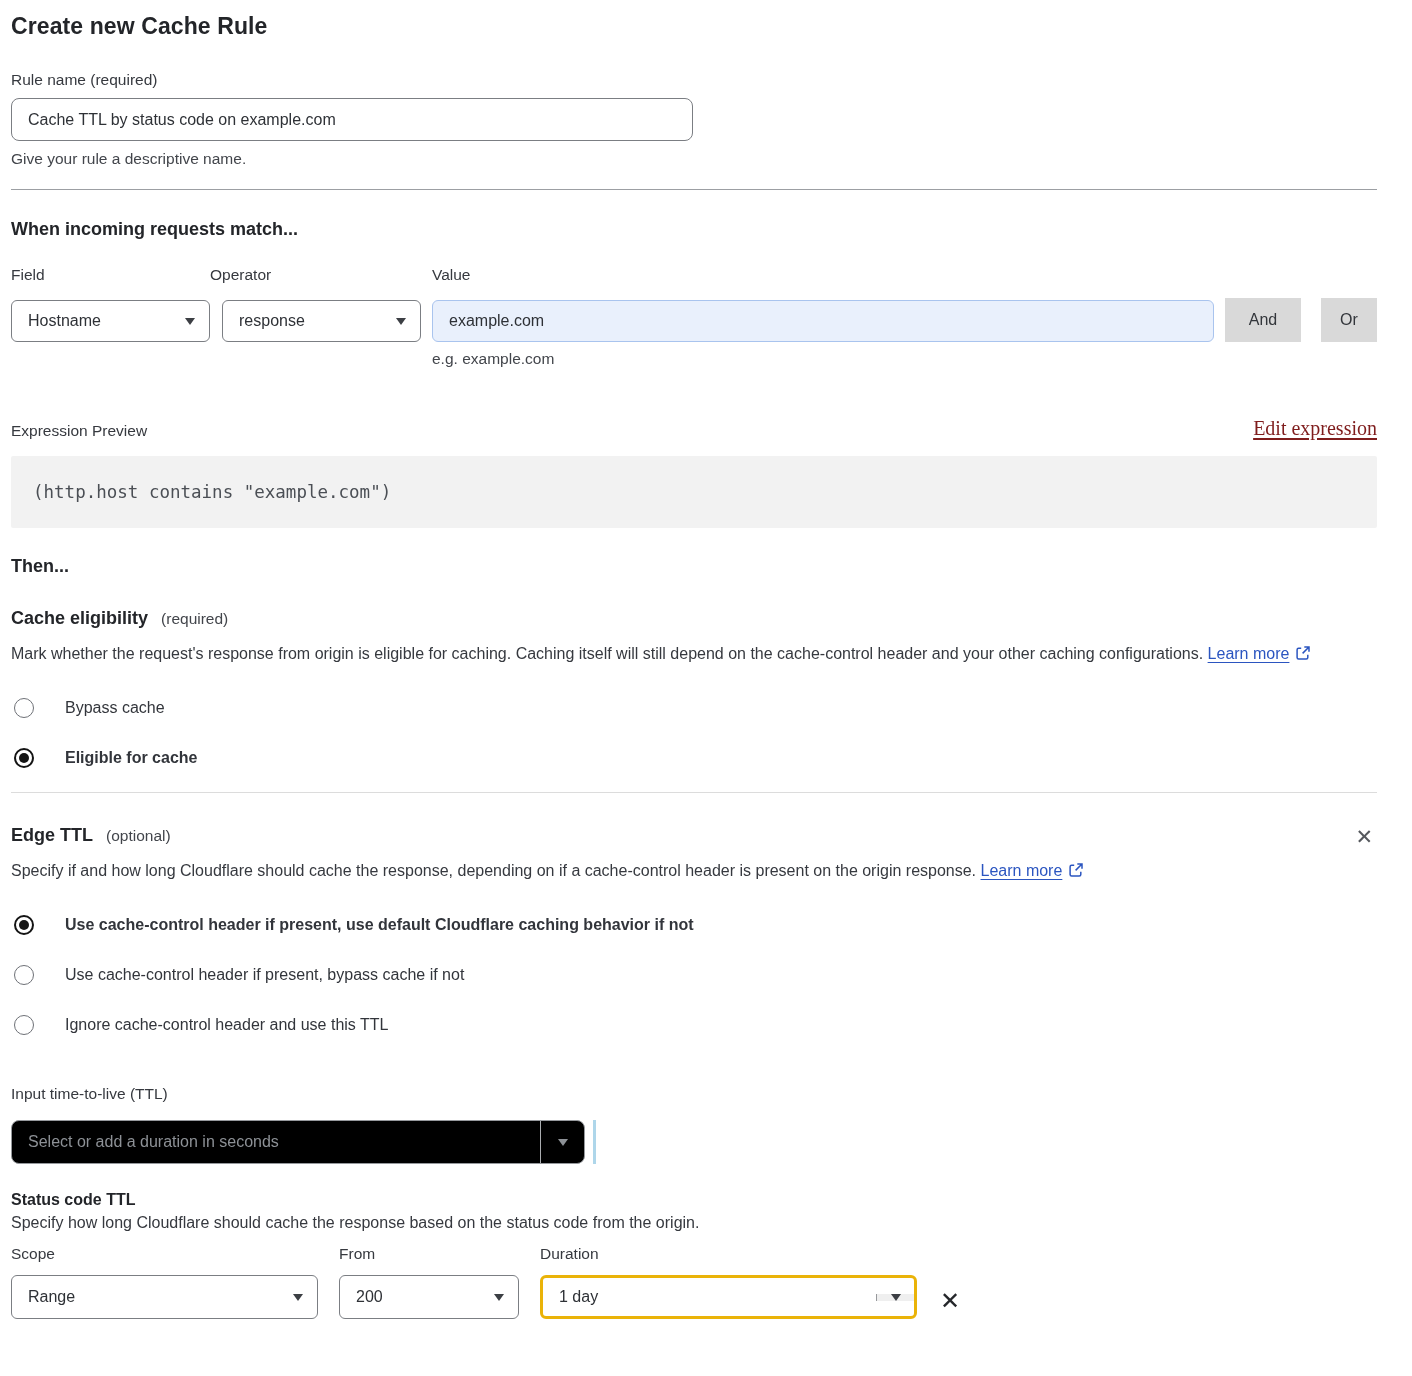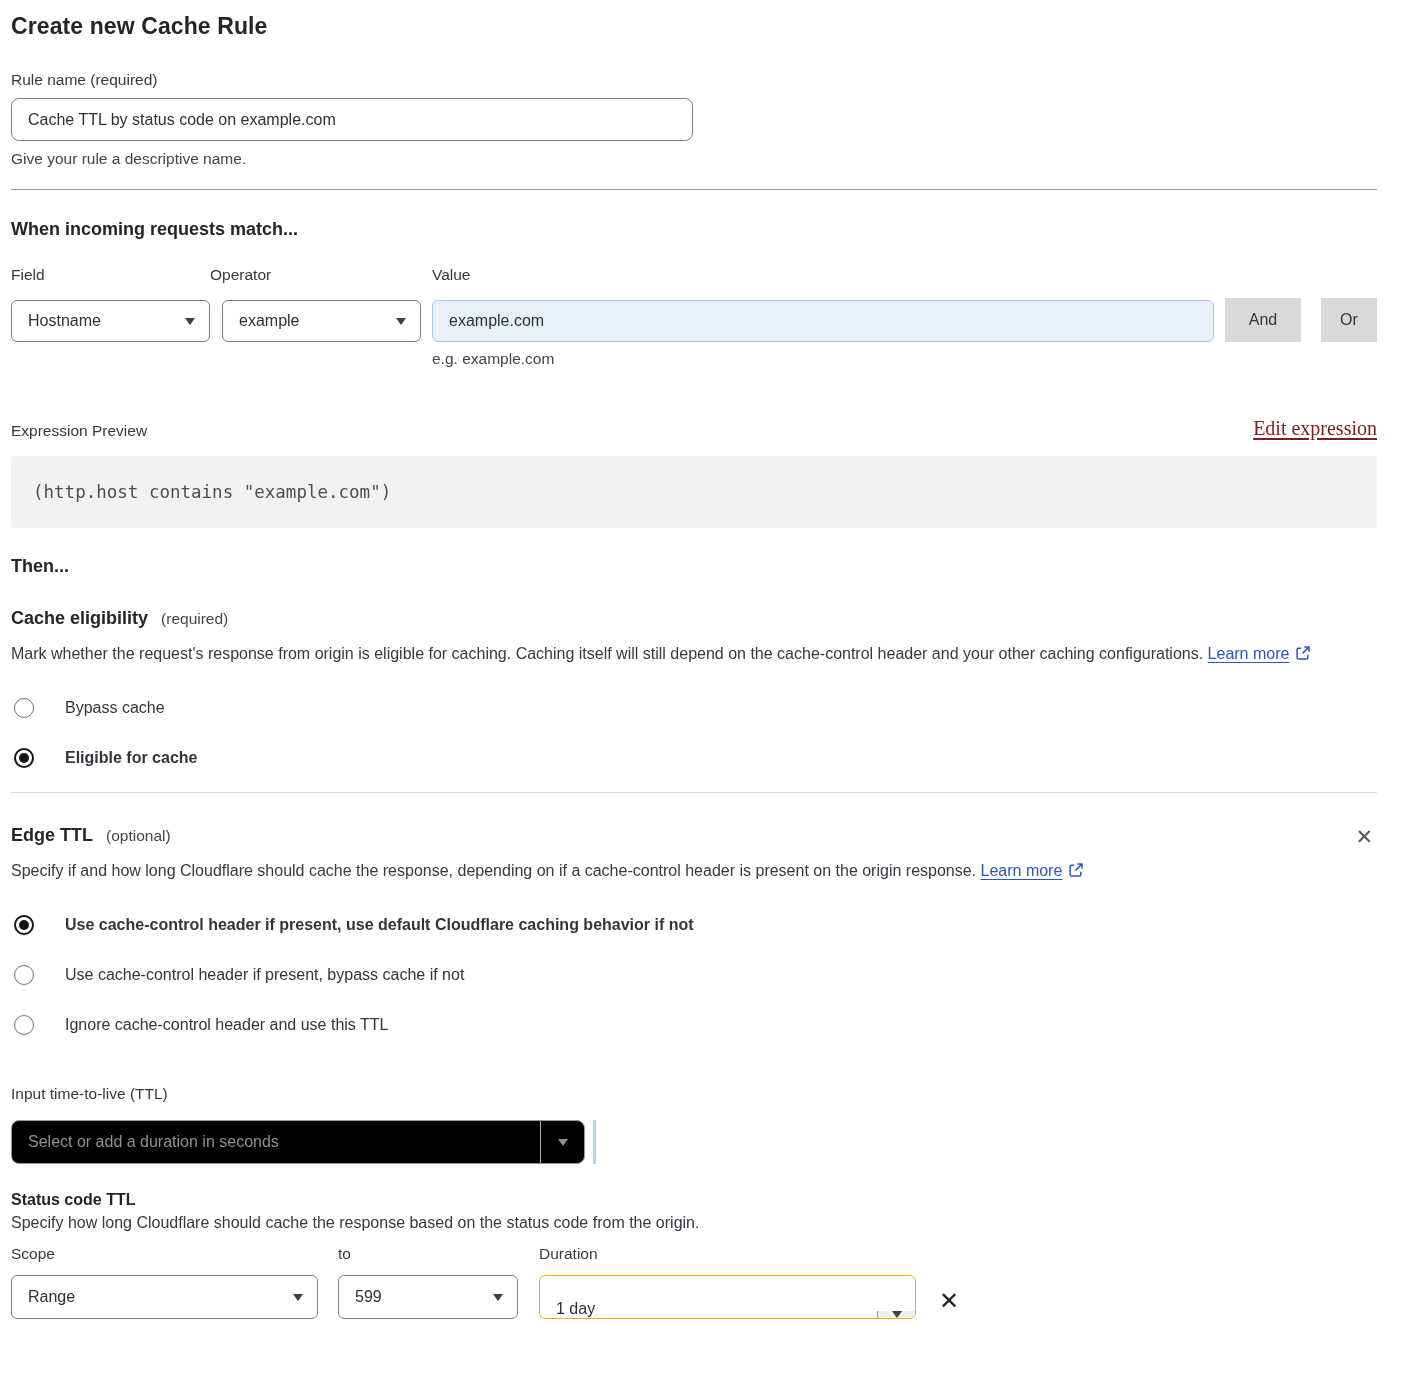--- a/index.html
+++ b/index.html
@@ -114,22 +114,22 @@
   .status-heading { font-size: 16px; font-weight: 700; color: #232529; margin-top: 27px; }
   .status-desc { font-size: 16px; color: #36393f; margin-top: 5px; }
   .status-row { display: flex; align-items: flex-end; margin-top: 13px; }
   .status-col .col-label { font-size: 15.5px; color: #36393f; margin-bottom: 12px; }
   .w-scope { width: 307px; gap: 41px; }
   .w-from  { width: 180px; margin-left: 21px; }
   .w-to    { width: 180px; margin-left: 20px; }
   .w-duration { width: 377px; margin-left: 21px; }
   .status-select { height: 44px; border-radius: 6px; }
   .split-select {
-    height: 44px; border: 1px solid #eab308; border-radius: 6px; background: #fff;
-    display: flex; align-items: flex-end; overflow: hidden; cursor: pointer;
+    height: 44px; border: 3px solid #eab308; border-radius: 6px; background: #fff;
+    display: flex; align-items: center; overflow: hidden; cursor: pointer;
   }
   .split-select .ss-text { flex: 1; display: flex; align-items: center; padding: 0 16px; font-size: 16px; color: #2e3136; }
   .split-select .ss-arrow {
     width: 38px; background: #efefef; border-left: 1px solid #97999c;
     display: flex; align-items: center; justify-content: center;
   }
   .split-select .ss-arrow .caret { margin-left: 0; }
   .row-delete {
     font-size: 24px; color: #25272b; background: none; border: none; cursor: pointer;
     margin-left: 23px; margin-bottom: 6px; line-height: 24px; padding: 0;
@@ -155,21 +155,21 @@
     <div class="match-col">
       <div class="col-label">Field</div>
       <div class="select-box w-field">
         <span>Hostname</span>
         <span class="caret"></span>
       </div>
     </div>
     <div class="match-col">
       <div class="col-label">Operator</div>
       <div class="select-box w-operator">
-        <span>example</span>
+        <span>response</span>
         <span class="caret"></span>
       </div>
     </div>
     <div class="match-col value-col">
       <div class="col-label">Value</div>
       <input class="value-input" type="text" value="example.com" style="">
     </div>
     <button class="gray-btn and-btn">And</button>
     <button class="gray-btn or-btn">Or</button>
   </div>
@@ -259,24 +259,24 @@
   <div class="status-desc">Specify how long Cloudflare should cache the response based on the status code from the origin.</div>
 
   <div class="status-row">
     <div class="status-col">
       <div class="col-label">Scope</div>
       <div class="select-box status-select w-scope">
         <span>Range</span>
         <span class="caret"></span>
       </div>
     </div>
-    <div class="status-col w-to">
-      <div class="col-label">to</div>
+    <div class="status-col w-from">
+      <div class="col-label">From</div>
       <div class="select-box status-select">
-        <span>599</span>
+        <span>200</span>
         <span class="caret"></span>
       </div>
     </div>
     <div class="status-col w-duration">
       <div class="col-label">Duration</div>
       <div class="split-select">
         <span class="ss-text">1 day</span>
         <span class="ss-arrow">
             <span class="caret"></span>
           </span>

